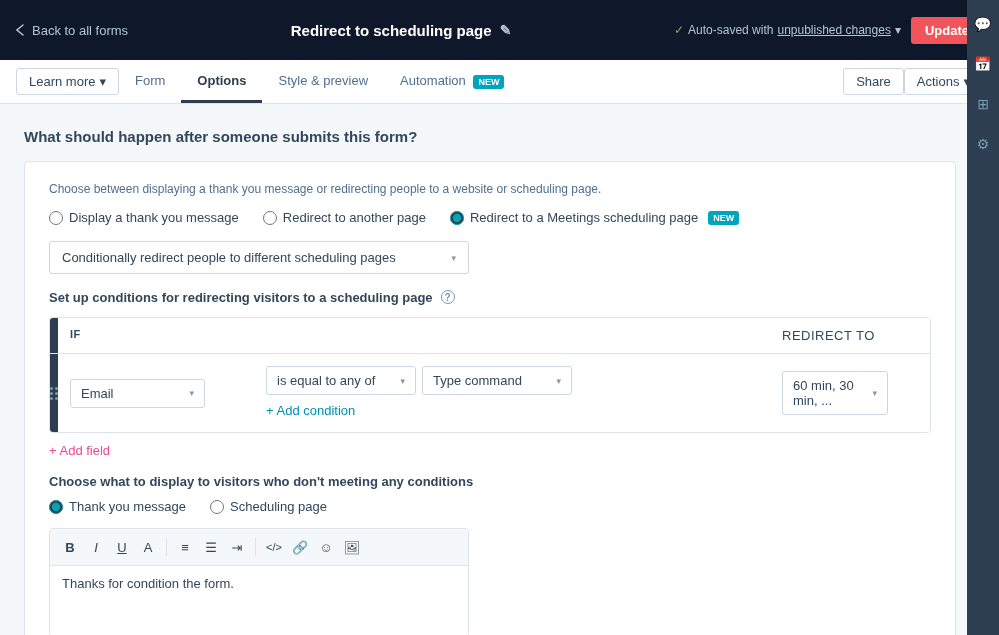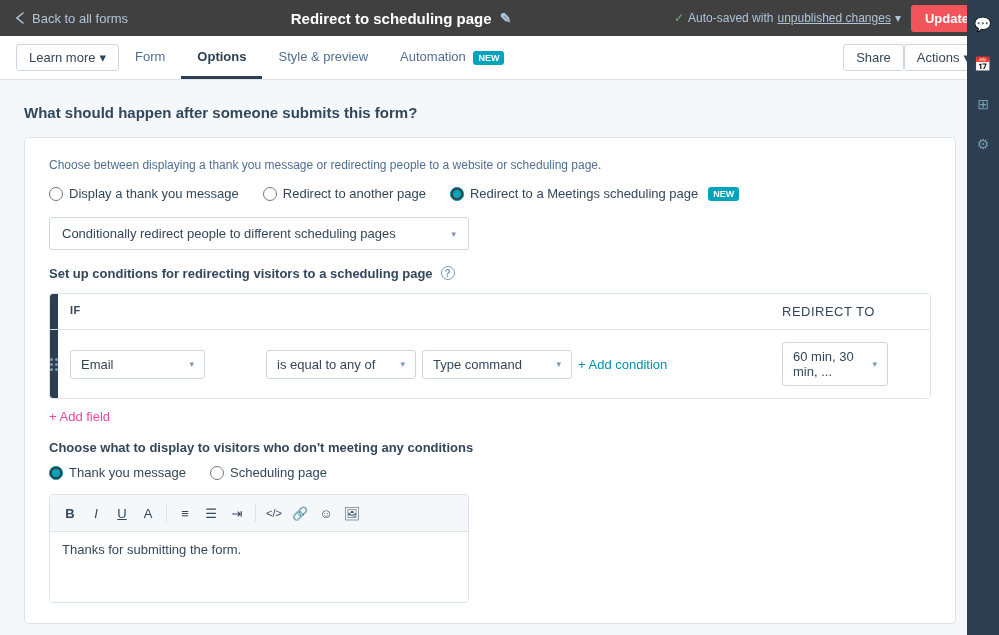--- a/index.html
+++ b/index.html
@@ -1,21 +1,21 @@
 <!DOCTYPE html>
 <html><head>
   <meta charset="utf-8">
   <style>
     * { box-sizing: border-box; margin: 0; padding: 0; }
     body { font-family: -apple-system, BlinkMacSystemFont, 'Segoe UI', Helvetica, Arial, sans-serif; font-size: 13px; background: #f5f8fa; color: #33475b; }
 
     
     .top-bar {
       display: flex; align-items: center; justify-content: space-between;
-      background: #404040; height: 36px; padding: 18px 16px;
+      background: #0f172a; height: 60px; padding: 18px 16px;
     }
     .top-bar-left { display: flex; align-items: center; gap: 8px; color: #b0c4d8; font-size: 13px; cursor: pointer; }
     .top-bar-left svg { fill: #b0c4d8; }
     .top-bar-center { display: flex; align-items: center; gap: 8px; color: #fff; font-size: 15px; font-weight: 600; }
     .edit-icon { color: #b0c4d8; cursor: pointer; font-size: 14px; }
     .top-bar-right { display: flex; align-items: center; gap: 10px; }
     .autosaved-text { color: #b0c4d8; font-size: 12px; display: flex; align-items: center; gap: 4px; }
     .autosaved-text a { color: #b0c4d8; text-decoration: underline; }
     .checkmark { color: #6db06d; }
     .update-btn { background: #f2545b; color: #fff; border: none; border-radius: 3px; padding: 6px 14px; font-size: 13px; cursor: pointer; font-weight: 600; }
@@ -88,21 +88,21 @@
     }
     .condition-row-left {
       background: #2d3e50; align-self: stretch; display: flex; flex-direction: column; align-items: center; justify-content: center;
       color: #7a9bb5; font-size: 10px;
     }
     .drag-handle { display: flex; flex-direction: column; gap: 2px; padding: 4px; }
     .drag-dot-row { display: flex; gap: 2px; }
     .drag-dot { width: 3px; height: 3px; background: #7a9bb5; border-radius: 50%; }
 
     .condition-if-cell { padding: 12px 12px; }
-    .condition-middle-cell { padding: 12px 8px; display: flex; gap: 6px; text-align: right; }
+    .condition-middle-cell { padding: 12px 8px; display: flex; flex-direction: column; gap: 6px; text-align: right; }
     .condition-operators { display: flex; align-items: center; gap: 6px; }
     .condition-redirect-cell { padding: 12px 12px; }
 
     .inline-select {
       border: 1px solid #cbd6e2; border-radius: 3px; padding: 6px 10px;
       background: #fff; cursor: pointer; font-size: 13px; color: #33475b;
       display: flex; align-items: center; justify-content: space-between; gap: 8px;
     }
     .inline-select.wide { width: 135px; justify-content: space-between; }
     .inline-select.medium { width: 150px; }
@@ -325,20 +325,20 @@
               <span class="rte-divider"></span>
               <button class="rte-btn">≡</button>
               <button class="rte-btn">☰</button>
               <button class="rte-btn">⇥</button>
               <span class="rte-divider"></span>
               <button class="rte-btn" style="font-size:11px;">&lt;/&gt;</button>
               <button class="rte-btn">🔗</button>
               <button class="rte-btn">☺</button>
               <button class="rte-btn">🖼</button>
             </div>
-            <div class="rte-content" contenteditable="true" style="">Thanks for submitting the form.</div>
+            <div class="rte-content" contenteditable="true" style="">Thanks for condition the form.</div>
           </div>
         </div>
       </div>
 
     </div>
   </div>
 </div>
 
 </body></html>

